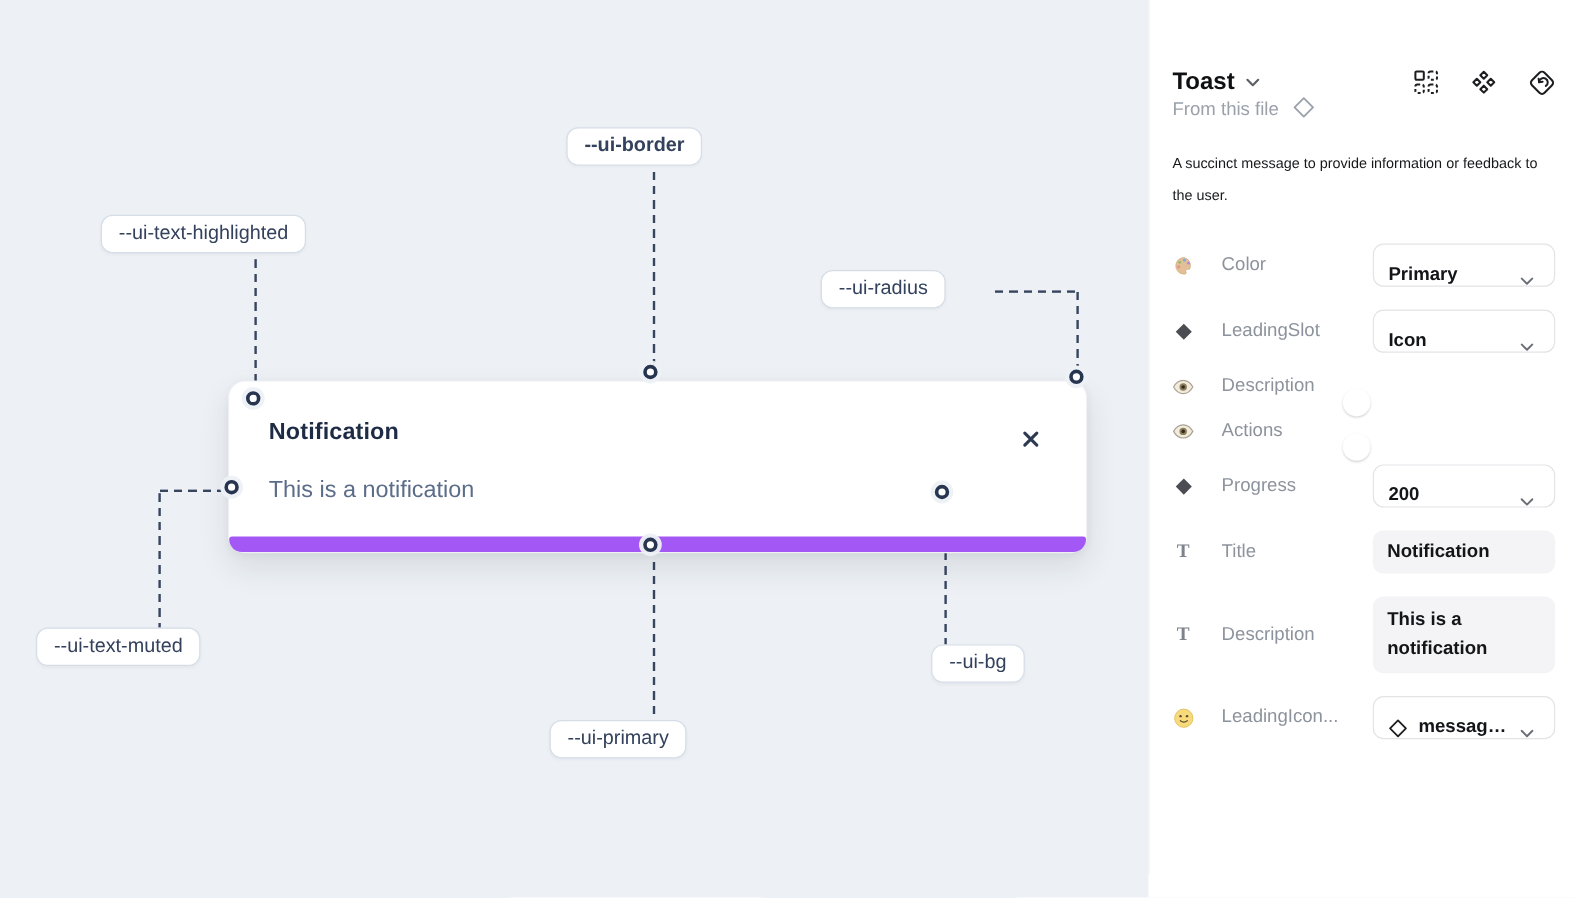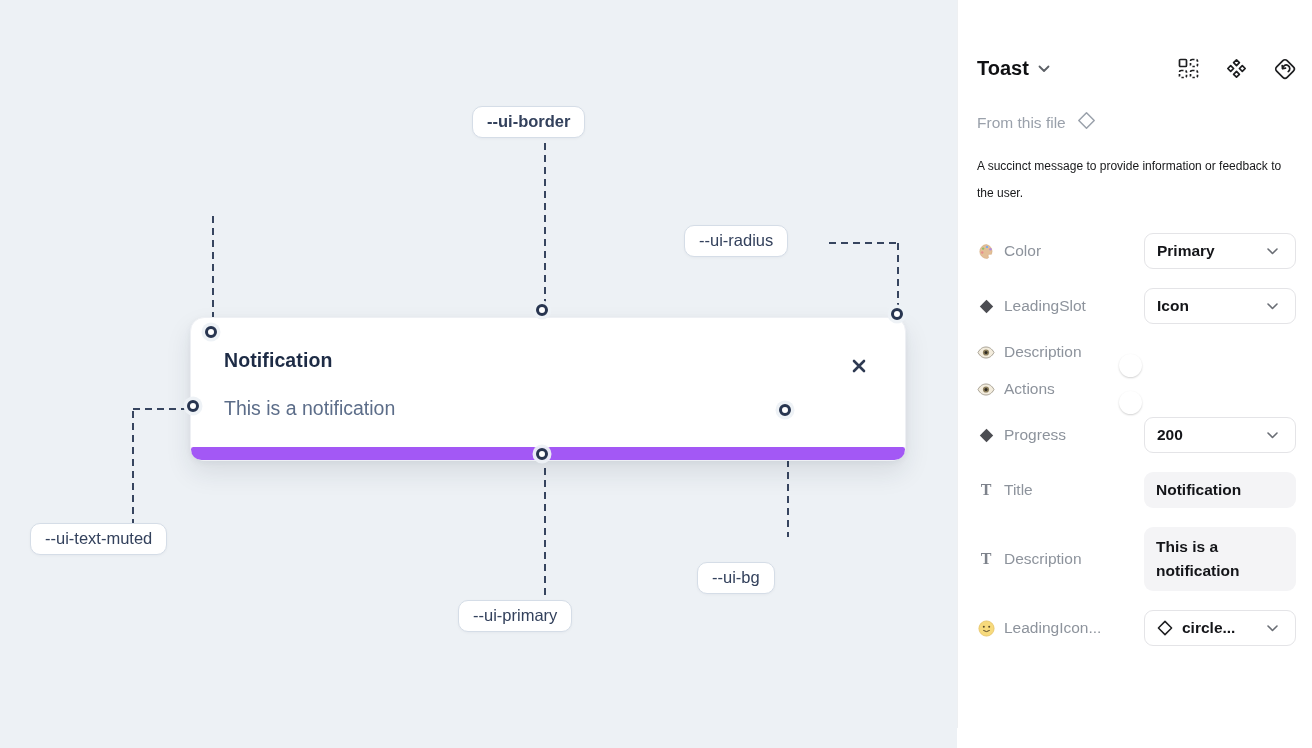--- a/index.html
+++ b/index.html
@@ -37,34 +37,34 @@
 
   
   .panel { position:relative; width:355px; height:728px; background:#ffffff; border-left:1px solid #eef0f2;
     padding:57px 16px 0 19px; }
   .panel-header { display:flex; align-items:center; }
   .panel-title { font-size:20px; font-weight:700; color:#101113; }
   .title-chev { margin-left:9px; display:flex; cursor:pointer; }
   .header-icons { margin-left:auto; display:flex; align-items:center; gap:27px; }
   .hicon { display:flex; cursor:pointer; }
 
-  .from-file { margin-top:31px; display:flex; align-items:center; gap:11px;
+  .from-file { display:flex; align-items:center; gap:11px;
     font-size:15.5px; color:#9aa1ab; }
   .panel-desc { margin-top:19px; font-size:12px; line-height:27px; color:#17181a; max-width:324px; }
 
   .prop-rows { margin-top:26px; }
   .prow { display:flex; align-items:center; margin-bottom:19px; }
-  .labelwrap { flex:1; display:flex; align-items:center; gap:9px; min-width:0; }
+  .labelwrap { flex:1; display:flex; align-items:center; gap:23px; min-width:0; }
   .rlabel { font-size:15.5px; color:#8d939c; white-space:nowrap; overflow:hidden; text-overflow:ellipsis; }
   .ricon { width:18px; display:flex; justify-content:center; flex:0 0 18px; }
   .t-glyph { font-family:"Liberation Serif", serif; font-weight:700; font-size:16px; color:#7d828b; }
 
   .ctrl { width:152px; flex:0 0 152px; }
   .select { height:36px; background:#fff; border:1px solid #e4e4e7; border-radius:9px;
-    display:flex; align-items:center; padding:0 17px 0 12px; cursor:pointer; }
+    display:flex; align-items:flex-end; padding:0 17px 0 12px; cursor:pointer; }
   .sel-val { font-size:15.5px; font-weight:700; color:#141519; flex:1; white-space:nowrap; overflow:hidden; text-overflow:ellipsis; }
   .sel-chev { flex:0 0 auto; display:flex; margin-left:6px; }
   .sel-dia { flex:0 0 auto; display:flex; margin-right:9px; }
 
   .toggle { width:49px; height:27px; border-radius:14px; position:relative; cursor:pointer; }
   .toggle .knob { position:absolute; top:2px; right:2px; width:23px; height:23px; background:#fff;
     border-radius:50%; box-shadow:0 1px 2px rgba(0,0,0,.18); }
 
   .textfield { background:#f4f4f6; border-radius:9px; padding:7px 12px; font-size:15.5px;
     font-weight:700; color:#141519; line-height:24px; cursor:text; }
@@ -98,25 +98,26 @@
       <div class="toast-bar" id="toast-bar" style="background: rgb(163, 88, 245);"></div>
     </div>
 
     <div class="cpt" style="left:205px; top:326px;"></div>
     <div class="cpt" style="left:536px; top:304px;"></div>
     <div class="cpt" style="left:891px; top:308px;"></div>
     <div class="cpt" style="left:187px; top:400px;"></div>
     <div class="cpt" style="left:779px; top:404px;"></div>
     <div class="cpt" style="left:536px; top:448px;"></div>
 
+    <div class="pill" style="left:84px;  top:179px;">--ui-text-highlighted</div>
     <div class="pill" style="left:472px; top:106px;font-weight:bold;">--ui-border</div>
     <div class="pill" style="left:684px; top:225px;">--ui-radius</div>
     <div class="pill" style="left:30px;  top:523px;">--ui-text-muted</div>
     <div class="pill" style="left:458px; top:600px;">--ui-primary</div>
-    <div class="pill" style="left:697px; top:537px;margin-top:25px;">--ui-bg</div>
+    <div class="pill" style="left:776px; top:537px;">--ui-bg</div>
   </div>
 
   <div class="panel">
 
     <div class="panel-header">
       <span class="panel-title">Toast</span>
       <span class="title-chev">
         <svg width="12" height="8" viewBox="0 0 12 8" fill="none">
             <path d="M1.5 1.5 L6 6 L10.5 1.5" stroke="#5c6066" stroke-width="1.8" stroke-linecap="round" stroke-linejoin="round"></path>
           </svg>
@@ -292,21 +293,21 @@
           </span>
           <span class="rlabel">LeadingIcon...</span>
         </span>
         <span class="ctrl">
           <span class="select">
             <span class="sel-dia">
               <svg width="16" height="16" viewBox="0 0 16 16" fill="none" stroke="#1d1e20" stroke-width="1.5" stroke-linejoin="round">
                   <path d="M8 1.4 L14.6 8 L8 14.6 L1.4 8 Z"></path>
                 </svg>
             </span>
-            <span class="sel-val">circle...</span>
+            <span class="sel-val">message...</span>
             <span class="sel-chev">
               <svg width="11" height="7" viewBox="0 0 11 7" fill="none">
                   <path d="M1 1 L5.5 5.5 L10 1" stroke="#6a6e75" stroke-width="1.6" stroke-linecap="round" stroke-linejoin="round"></path>
                 </svg>
             </span>
           </span>
         </span>
       </div>
 
     </div>

